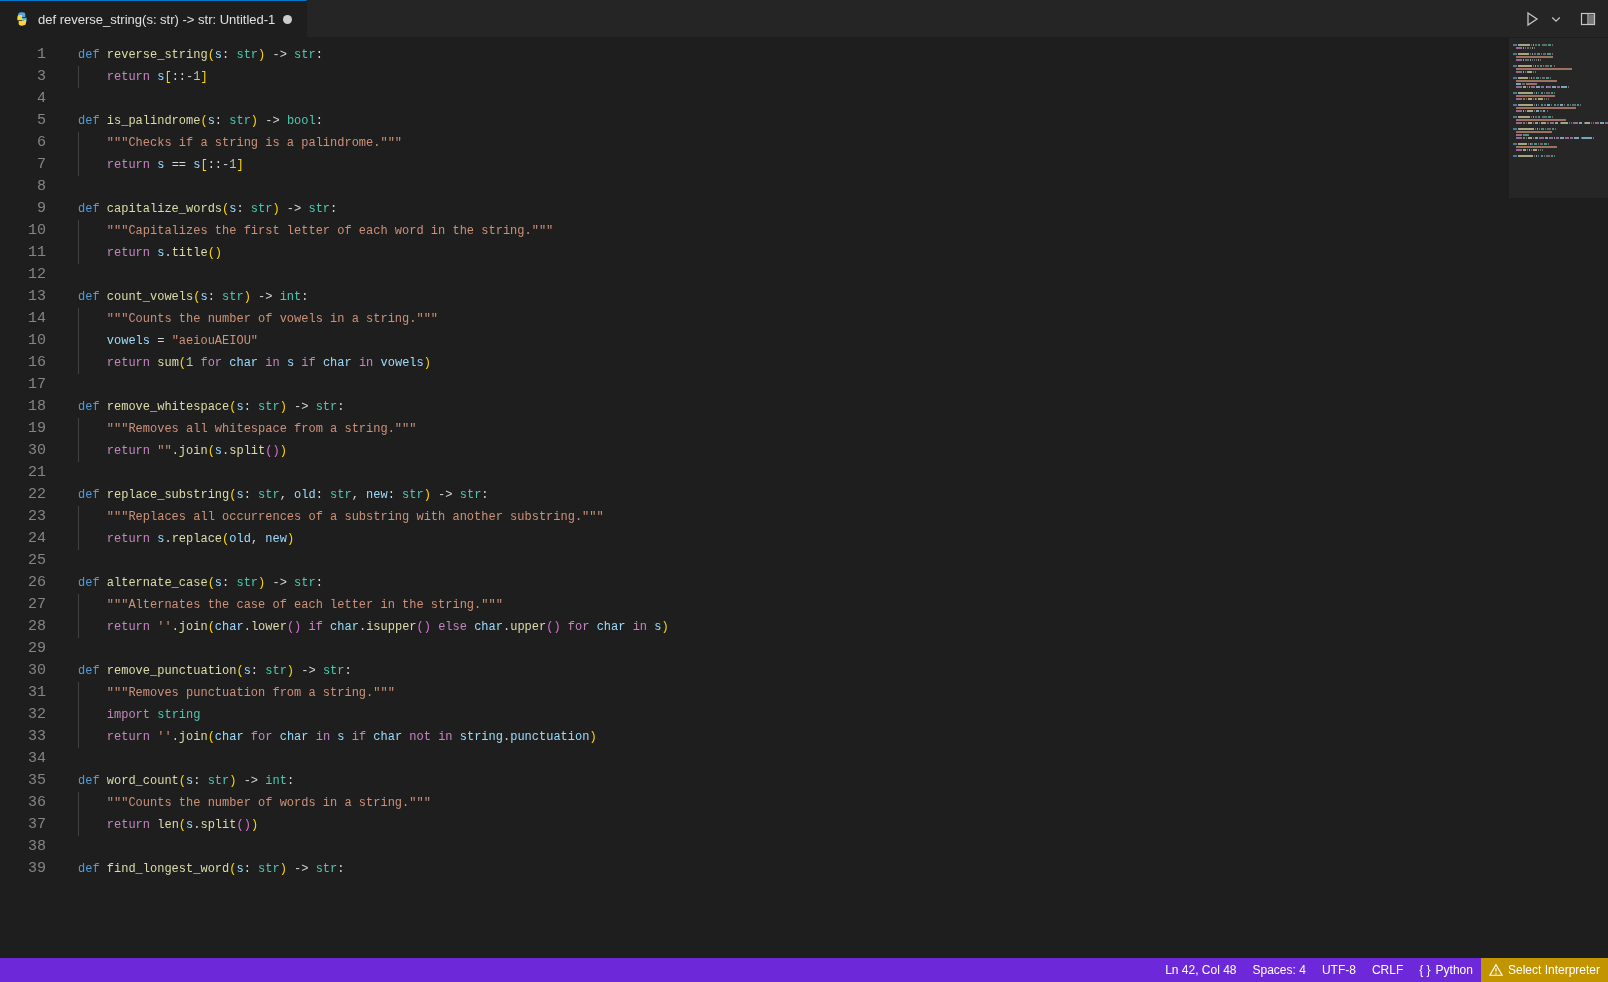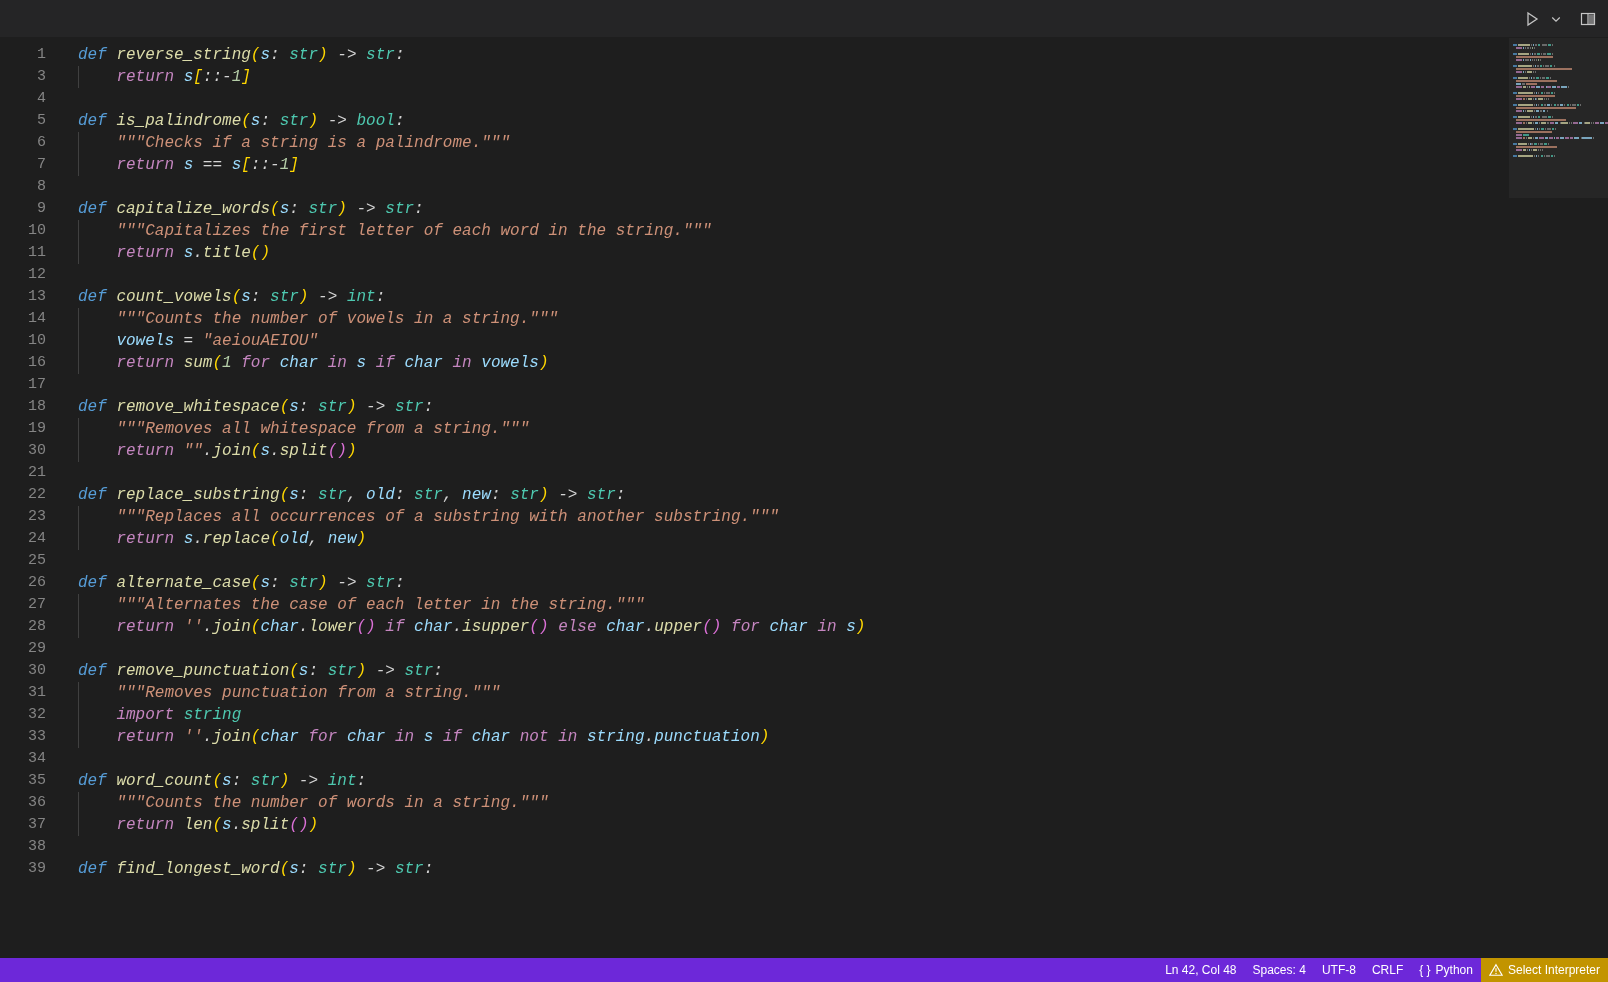--- a/index.html
+++ b/index.html
@@ -51,28 +51,27 @@
   font-size: 15px;
   line-height: 22px;
   text-align:right;
   padding: 6px 18px 0 0;
   user-select:none;
 }
 .gutter .ln { height:22px; }
 .code {
   flex:1;
   font-family: Consolas, "Courier New", monospace;
-  font-size: 16px;
+  font-size: 12px;
   line-height: 22px;
   padding: 6px 0 12px 14px;
   white-space: pre;
   color:#d4d4d4;
   overflow:hidden;
   position:relative;
-  font-style:italic;
 }
 .code .line { height:22px; display:flex; align-items:center; }
 .indent-guide { display:inline-block; border-left:1px solid #404040; height:22px; width:1px; margin-right: -1px; }
 .tok-kw { color:#569cd6; }
 .tok-kw2 { color:#c586c0; }
 .tok-fn { color:#dcdcaa; }
 .tok-prm { color:#9cdcfe; }
 .tok-cls { color:#4ec9b0; }
 .tok-str { color:#ce9178; }
 .tok-num { color:#b5cea8; }
@@ -103,20 +102,30 @@
 } 
 .status-bar .spacer { flex:1; }
 .status-item { padding:0 8px; cursor:pointer; height:100%; display:flex; align-items:center; gap:5px; }
 .status-item.warn { background:#c29400; color:#fff; }
 svg { display:block; }
 </style>
 </head>
 <body>
 
 <div class="tabs-bar">
+  <div class="tab active">
+    <span class="icon">
+      <svg width="16" height="16" viewBox="0 0 24 24">
+          <path fill="#5aa7d6" d="M12 2c4 0 5 1 5 4v3H9v1h10v4c0 3-1 4-5 4h-2v-4c0-2-1-3-3-3H6V7c0-3 1-5 6-5z"></path>
+          <path fill="#ffd43b" d="M12 22c-4 0-5-1-5-4v-3h8v-1H5v-4c0-3 1-4 5-4h2v4c0 2 1 3 3 3h3v4c0 3-1 5-6 5z"></path>
+        </svg>
+    </span>
+    <span>def reverse_string(s: str) -&gt; str: Untitled-1</span>
+    <span class="dirty-dot"></span>
+  </div>
   <div class="tabs-actions">
     <span class="icon">
       <svg width="16" height="16" viewBox="0 0 16 16">
           <path fill="none" stroke="#c5c5c5" stroke-width="1.3" d="M4 2l9 6-9 6V2z"></path>
         </svg>
     </span>
     <span class="icon">
       <svg width="12" height="12" viewBox="0 0 16 16">
           <path fill="none" stroke="#c5c5c5" stroke-width="1.6" d="M3 6l5 5 5-5"></path>
         </svg>

